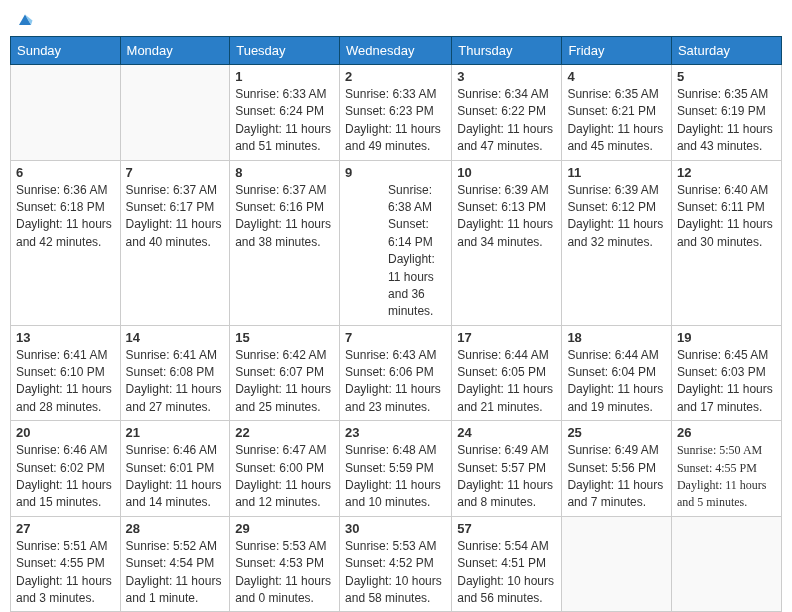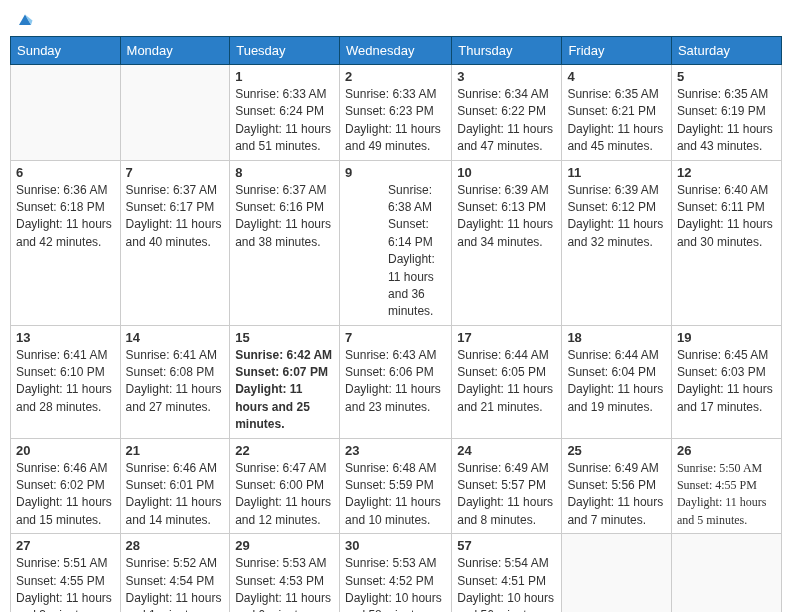--- a/index.html
+++ b/index.html
@@ -215,21 +215,21 @@
 Daylight: 11 hours and 28 minutes.</div>
         </td>
         <td>
           <span class="day-num">14</span>
           <div class="day-info" style="white-space: pre-line;">Sunrise: 6:41 AM
 Sunset: 6:08 PM
 Daylight: 11 hours and 27 minutes.</div>
         </td>
         <td>
           <span class="day-num">15</span>
-          <div class="day-info" style="white-space: pre-line; font-weight: bold;">Sunrise: 6:42 AM
+          <div class="day-info" style="white-space: pre-line;">Sunrise: 6:42 AM
 Sunset: 6:07 PM
 Daylight: 11 hours and 25 minutes.</div>
         </td>
         <td>
           <span class="day-num">7</span>
           <div class="day-info" style="white-space: pre-line;">Sunrise: 6:43 AM
 Sunset: 6:06 PM
 Daylight: 11 hours and 23 minutes.</div>
         </td>
         <td>

